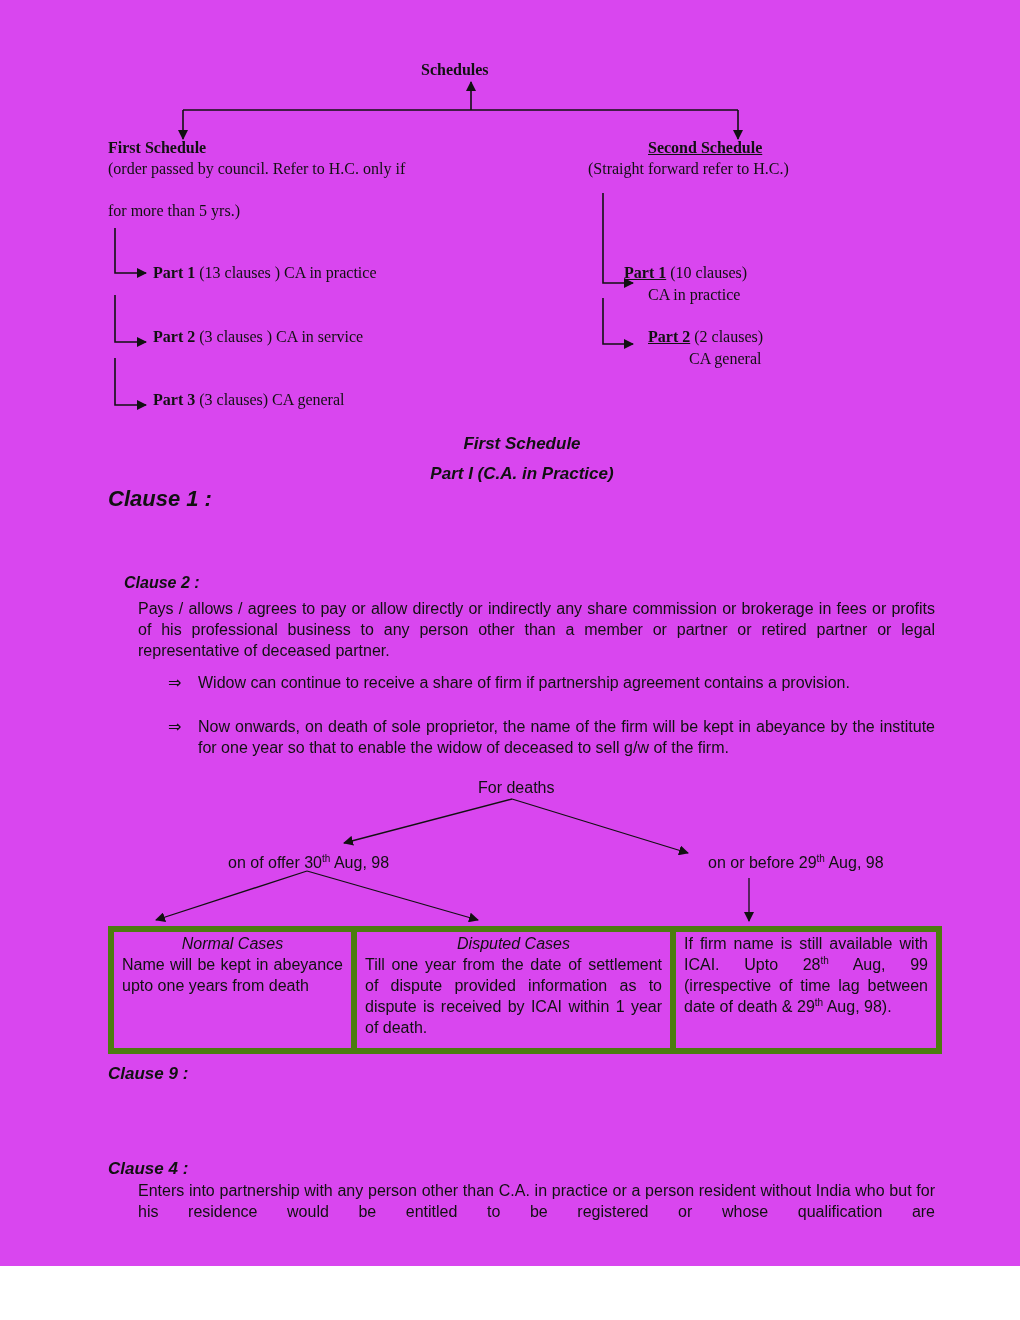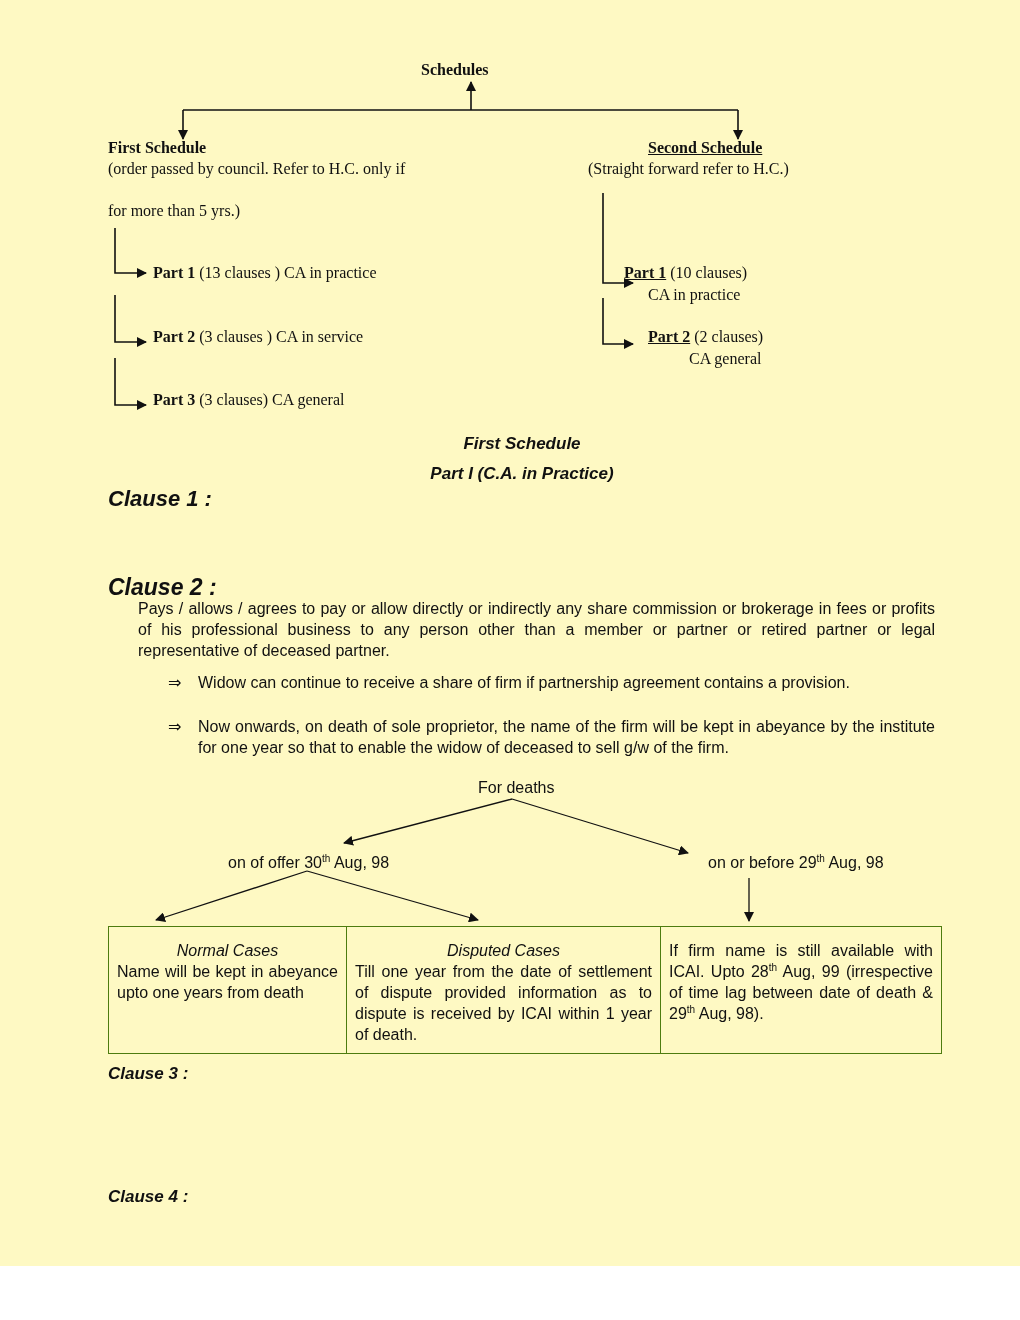--- a/index.html
+++ b/index.html
@@ -1,30 +1,30 @@
 <!DOCTYPE html>
 <html><head>
 <meta charset="utf-8">
 <style>
   html, body { margin:0; padding:0; }
   body { width:1020px; height:1320px; background:#ffffff; position:relative; overflow:hidden; }
-  .page { position:absolute; left:0; top:0; width:1020px; height:1266px; background:#fef9c3; }
+  .page { position:absolute; left:0; top:0; width:1020px; height:1266px; background:#d946ef; }
   .abs { position:absolute; white-space:nowrap; }
   .serif { font-family:"Liberation Serif", "DejaVu Serif", serif; font-size:16px; color:#111; }
   .sans { font-family:"Liberation Sans", "DejaVu Sans", sans-serif; font-size:16px; color:#111; }
   .b { font-weight:bold; }
   .i { font-style:italic; }
   .u { text-decoration:underline; }
   svg.lines { position:absolute; left:0; top:0; width:1020px; height:1266px; }
   .para { position:absolute; left:138px; width:797px; text-align:justify; line-height:21px; white-space:normal; }
   .bullet { position:absolute; left:168px; width:767px; line-height:21px; }
   .bullet .arrow { position:absolute; left:0; top:0; }
   .bullet .txt { position:absolute; left:30px; width:737px; text-align:justify; white-space:normal; }
   table.cases { position:absolute; left:108px; top:926px; width:834px; height:128px; border-collapse:collapse; border:1.5px solid #6b5a50; }
-  table.cases td { border:1px solid #4d7c0f; vertical-align:top; padding:13px 8px 0 8px; font-family:"Liberation Sans", "DejaVu Sans", sans-serif; font-size:16px; line-height:21px; text-align:justify; color:#111; }
+  table.cases td { border:6px solid #4d7c0f; vertical-align:top; padding:1px 8px 0 8px; font-family:"Liberation Sans", "DejaVu Sans", sans-serif; font-size:16px; line-height:21px; text-align:justify; color:#111; }
   .ctitle { text-align:center; font-style:italic; }
   sup { font-size:10px; line-height:0; }
 </style>
 </head>
 <body>
 
 <div class="page">
 
   <svg class="lines" viewBox="0 0 1020 1266">
     <defs>
@@ -82,21 +82,21 @@
   <div class="abs serif" style="left:648px; top:328px;">
     <span class="b u">Part 2</span><span> (2 clauses)</span>
   </div>
   <div class="abs serif" style="left:689px; top:350px;">CA general</div>
 
   <div class="abs sans b i" style="left:0; width:1044px; text-align:center; top:434px; font-size:17px;">First Schedule</div>
   <div class="abs sans b i" style="left:0; width:1044px; text-align:center; top:464px; font-size:17px;">Part I  (C.A. in Practice)</div>
 
   <div class="abs sans b i" style="left:108px; top:486px; font-size:22px;">Clause 1 :</div>
 
-  <div class="abs sans b i" style="left:108px; top:574px; font-size:23px;">Clause 2 :</div>
+  <div class="abs sans b i" style="left:124px; top:574px; font-size:16px;">Clause 2 :</div>
   <div class="para sans" style="top:598px;">Pays / allows / agrees to pay or allow directly or indirectly any share commission or brokerage in fees or profits of his professional business to any person other than a member or partner or retired partner or legal representative of deceased partner.</div>
 
   <div class="bullet sans" style="top:672px;">
     <span class="arrow">⇒</span>
     <span class="txt">Widow can continue to receive a share of firm if partnership agreement contains a provision.</span>
   </div>
   <div class="bullet sans" style="top:716px;">
     <span class="arrow">⇒</span>
     <span class="txt">Now onwards, on death of sole proprietor, the name of the firm will be kept in abeyance by the institute for one year so that to enable the widow of deceased to sell g/w of the firm.</span>
   </div>
@@ -120,16 +120,17 @@
         <div class="ctitle">Disputed Cases</div>
         <div>Till one year from the date of settlement of dispute provided information as to dispute is received by ICAI within 1 year of death.</div>
       </td>
       <td>
         <div><span>If firm name is still available with ICAI. Upto 28</span><sup>th</sup><span> Aug, 99 (irrespective of time lag between date of death &amp; 29</span><sup>th</sup><span> Aug, 98).</span></div>
       </td>
     </tr>
   </tbody>
     </table>
 
-  <div class="abs sans b i" style="left:108px; top:1064px; font-size:17px;">Clause 3 :</div>
+  <div class="abs sans b i" style="left:108px; top:1064px; font-size:17px;">Clause 9 :</div>
 
-  <div class="abs sans b i" style="left:108px; top:1159px; font-size:17px;margin-top:28px;">Clause 4 :</div>
+  <div class="abs sans b i" style="left:108px; top:1159px; font-size:17px;">Clause 4 :</div>
+  <div class="para sans" style="top:1180px; text-align-last:justify;">Enters into partnership with any person other than C.A. in practice or a person resident without India who but for his residence would be entitled to be registered or whose qualification are</div>
 </div>
 
 </body></html>

